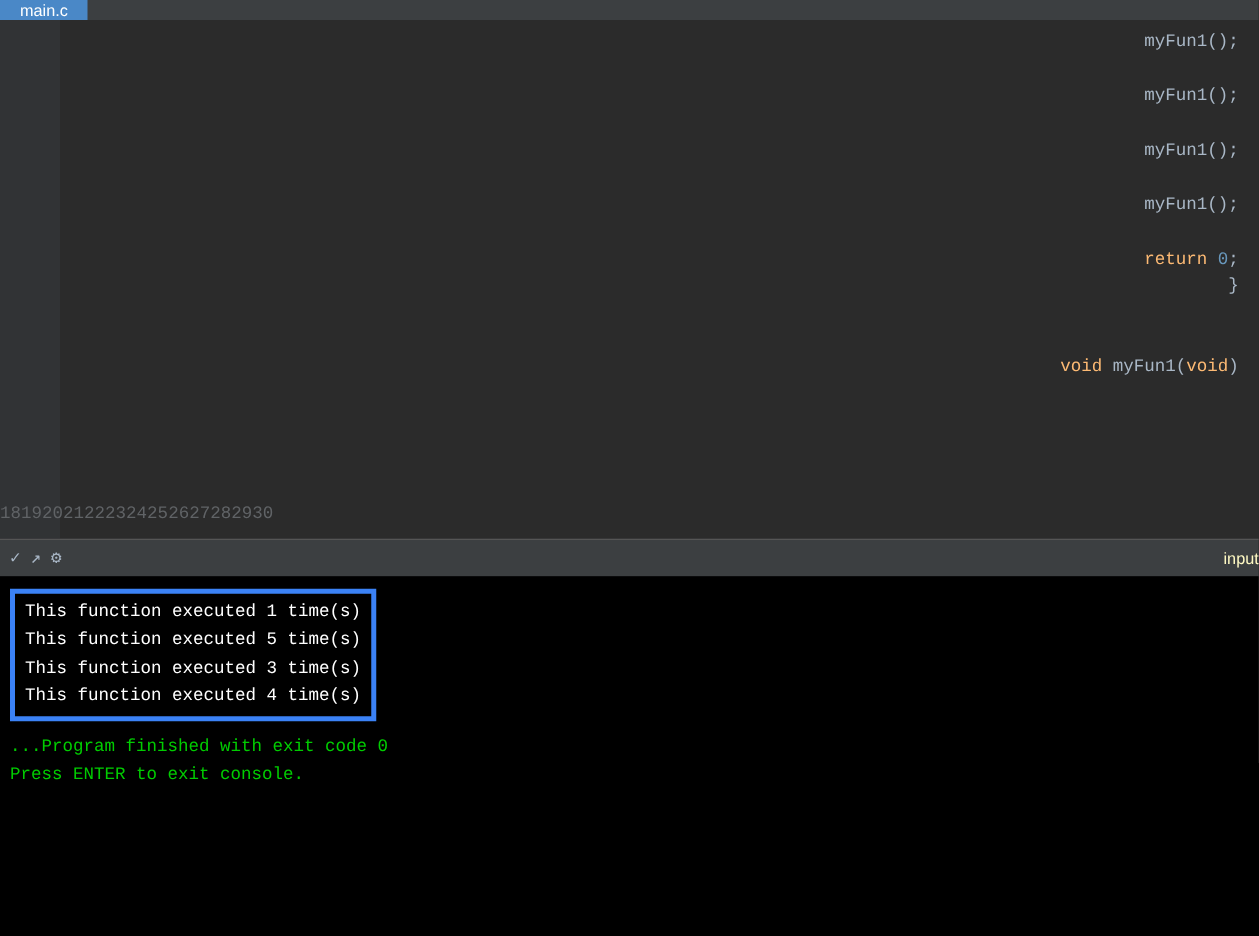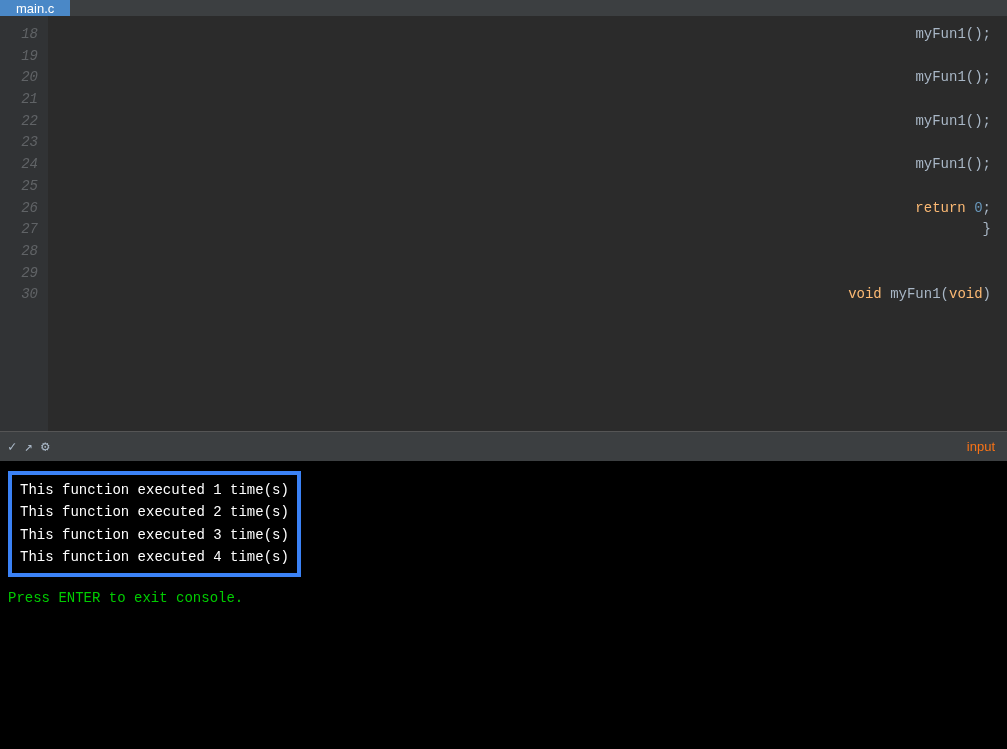--- a/index.html
+++ b/index.html
@@ -35,28 +35,27 @@
       height: 415px;
       display: flex;
       overflow: hidden;
     }
 
     .line-numbers {
       background: #313335;
       width: 48px;
       padding: 8px 0;
       display: flex;
-      flex-direction: column;
+      flex-direction: row;
       align-items: flex-end;
       padding-right: 10px;
       color: #606366;
       font-size: 14px;
       line-height: 1.55;
       user-select: none;
-      font-style: italic;
     }
 
     .code-content {
       flex: 1;
       padding: 8px 16px;
       color: #a9b7c6;
       font-size: 14px;
       line-height: 1.55;
       white-space: pre;
       text-align: right;
@@ -72,22 +71,22 @@
       height: 30px;
       display: flex;
       align-items: center;
       padding: 0 8px;
       gap: 8px;
       border-top: 1px solid #555;
       position: relative;
     }
     .panel-toolbar .input-label {
       position: absolute;
-      right: 12px;
-      color: #f97316;
+      right: 0;
+      color: #fef9c3;
       font-size: 13px;
       font-family: Arial, sans-serif;
     }
     .toolbar-icon {
       color: #a9b7c6;
       font-size: 14px;
       cursor: pointer;
     }
 
     
@@ -152,18 +151,19 @@
 
 <div class="panel-toolbar">
   <span class="toolbar-icon">✓</span>
   <span class="toolbar-icon">↗</span>
   <span class="toolbar-icon">⚙</span>
   <span class="input-label">input</span>
 </div>
 
 <div class="bottom-section">
   <div class="console-area" id="console-area">
-    <div class="output-box" id="output-box"><span class="output-line">This function executed 1 time(s)</span><span class="output-line">This function executed 2 time(s)</span><span class="output-line">This function executed 3 time(s)</span><span class="output-line">This function executed 4 time(s)</span></div>
+    <div class="output-box" id="output-box"><span class="output-line">This function executed 1 time(s)</span><span class="output-line">This function executed 5 time(s)</span><span class="output-line">This function executed 3 time(s)</span><span class="output-line">This function executed 4 time(s)</span></div>
     <div id="finish-lines">
+        <span class="finish-line">...Program finished with exit code 0</span>
         <span class="finish-line">Press ENTER to exit console.</span>
       </div>
   </div>
 </div>
 
 </body></html>

